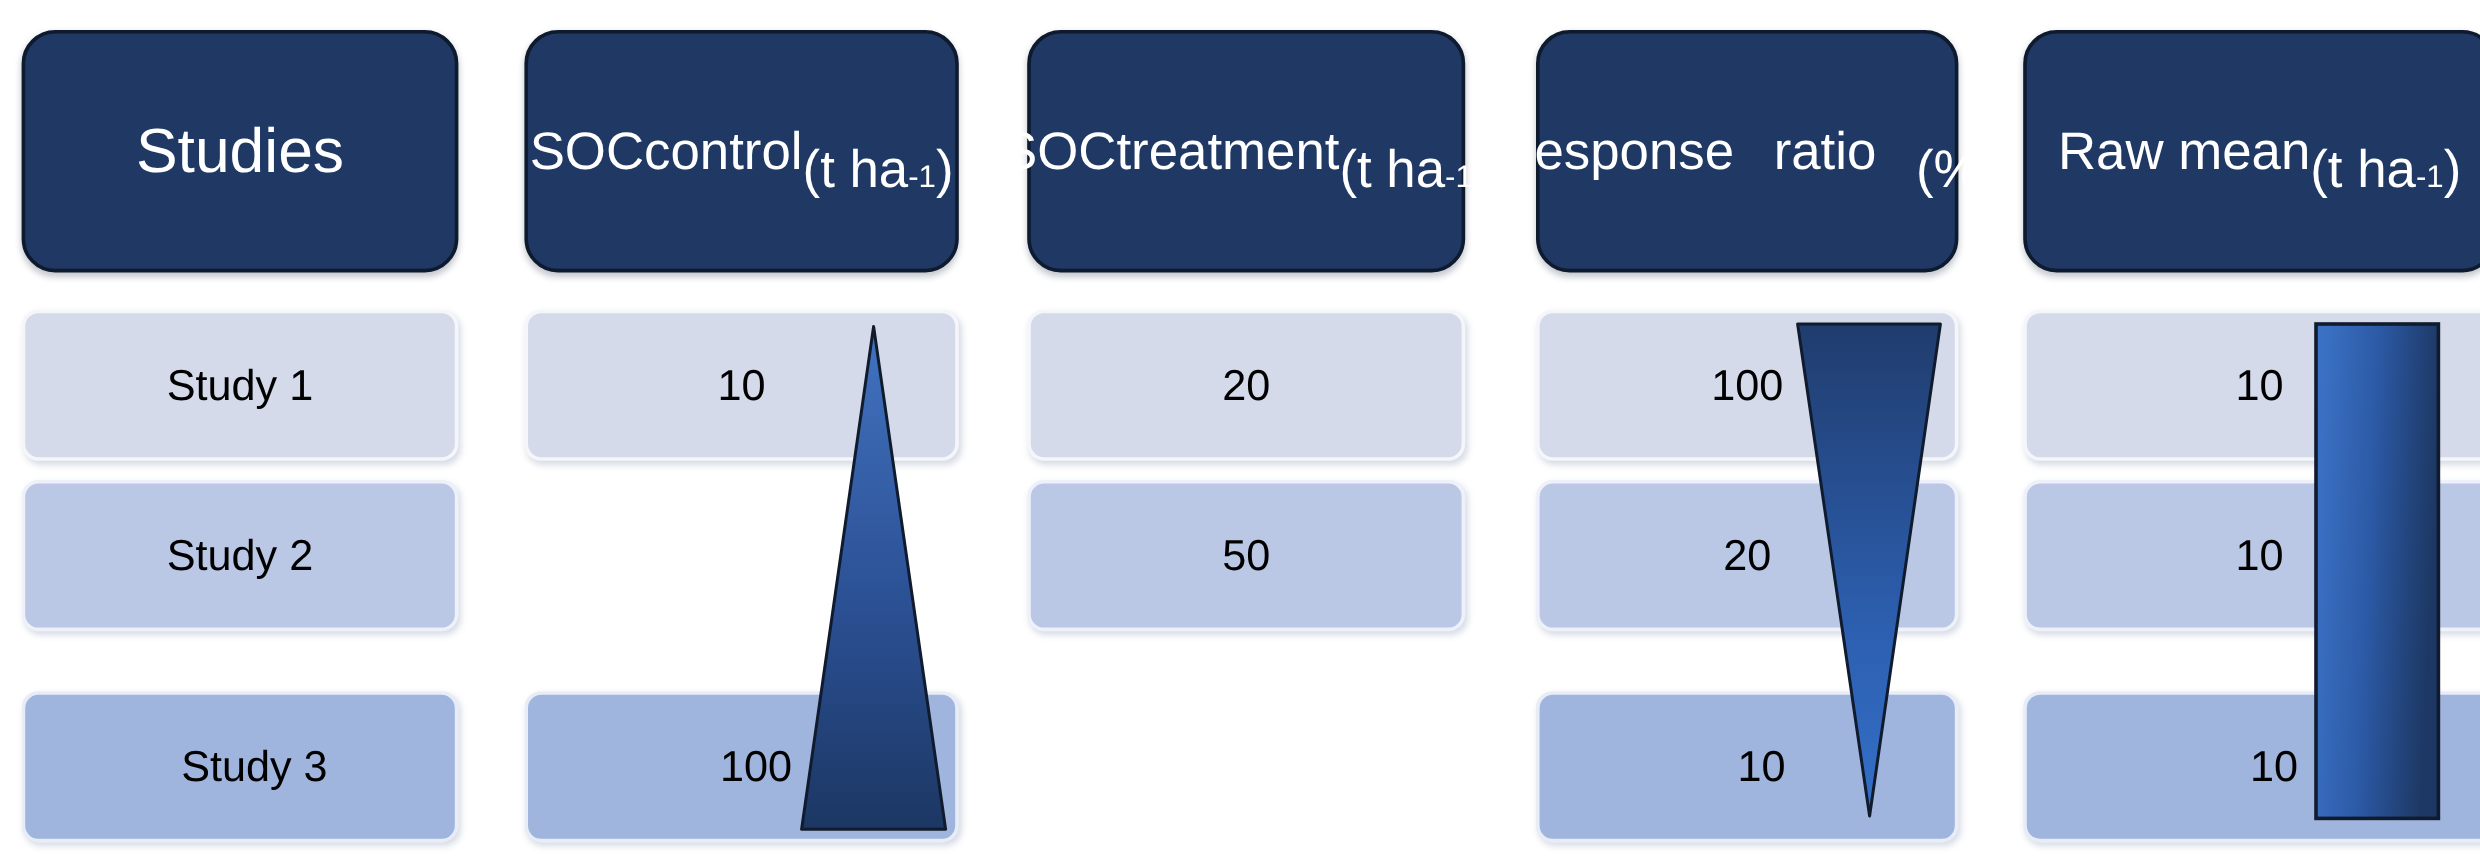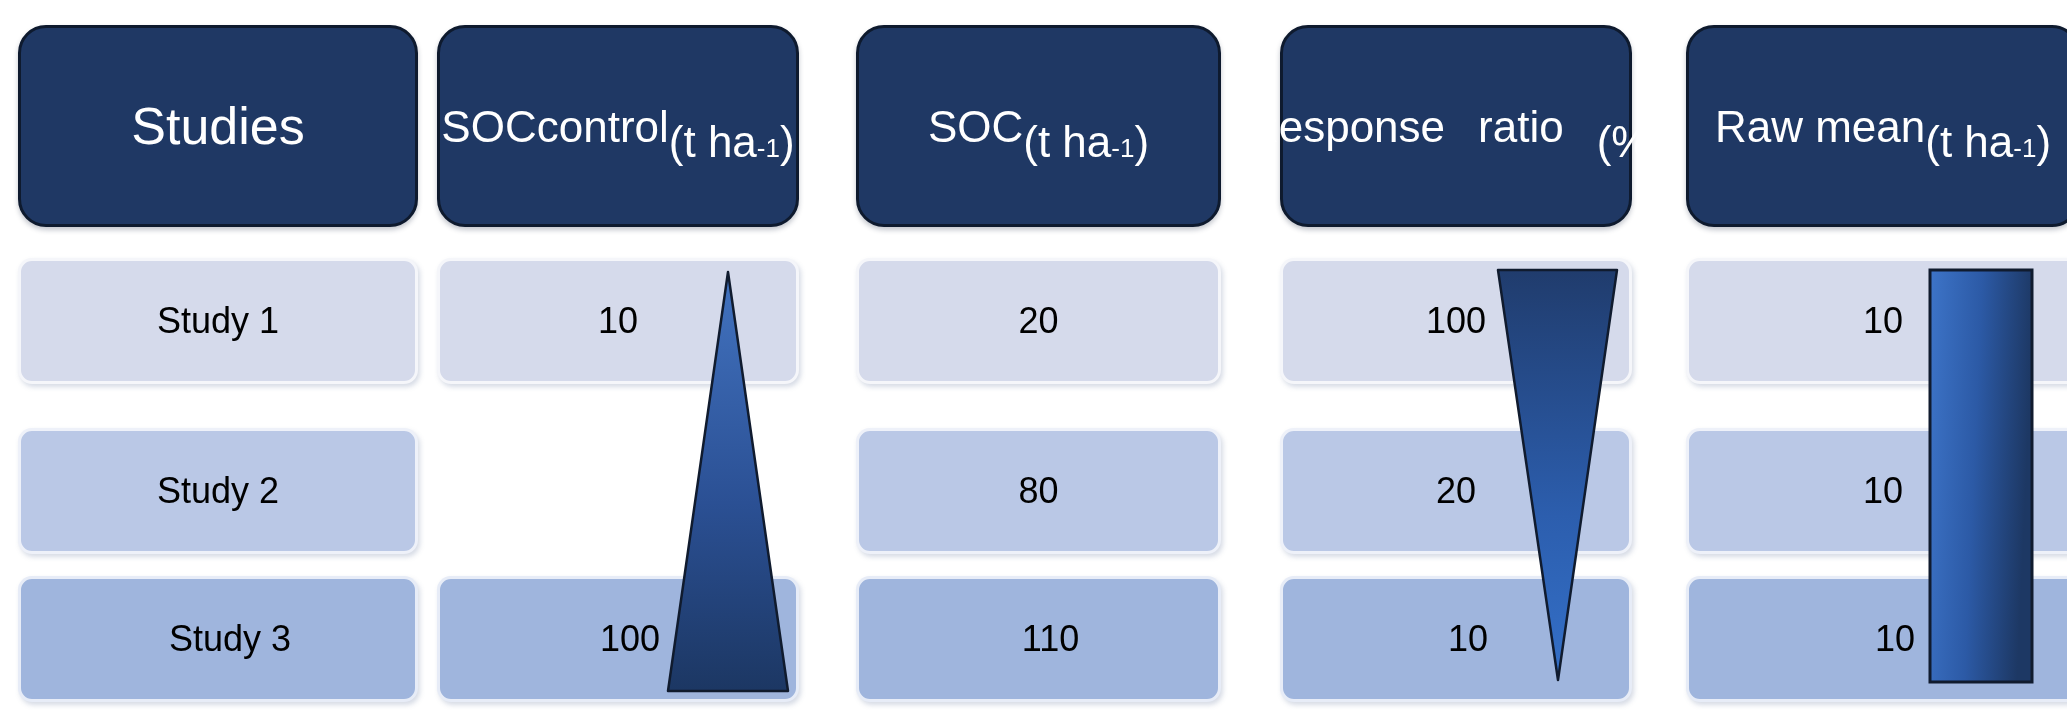--- a/index.html
+++ b/index.html
@@ -10,21 +10,21 @@
     --row3-bg:#9fb5dd;
     --cell-border:rgba(255,255,255,0.75);
     --shape-stroke:#101b2e;
   }
   html,body{margin:0;padding:0;background:#ffffff;}
   body{font-family:"Liberation Sans","DejaVu Sans",sans-serif;}
   .canvas{
     position:relative;width:2067px;height:713px;background:#ffffff;overflow:hidden;
   }
   
-  .c0{left:18px;width:400px;}
+  .c0{left:18px;width:364px;}
   .c1{left:437px;width:362px;}
   .c2{left:856px;width:365px;}
   .c3{left:1280px;width:352px;gap:33px;}
   .c4{left:1686px;width:394px;}
   
   .hdr{
     position:absolute;top:25px;height:202px;box-sizing:border-box;
     background:var(--header-bg);
     border:3px solid var(--header-border);
     border-radius:28px;
@@ -43,21 +43,21 @@
   .cell{
     position:absolute;height:126px;box-sizing:border-box;
     border:3px solid var(--cell-border);
     border-radius:14px;
     display:flex;align-items:center;justify-content:center;
     font-size:36px;color:#000000;
     box-shadow:2px 3px 5px rgba(120,135,170,0.30);
     z-index:1;
   }
   .row0{top:258px;background:var(--row1-bg);}
-  .row1{top:428px;background:var(--row2-bg);}
+  .row1{top:400px;background:var(--row2-bg);}
   .row2{top:576px;background:var(--row3-bg);padding-left:24px;}
   
   .shapes{
     position:absolute;left:0;top:0;width:2067px;height:713px;
     z-index:2;pointer-events:none;
   }
 </style>
 </head>
 <body>
 
@@ -74,25 +74,25 @@
   <div class="hdr c1">
     <div class="hline">SOC</div>
     <div class="hline auto-hide">control</div>
     <div class="hline unit auto-hide"><span>(t ha</span><sup>-1</sup><span>)</span></div>
   </div>
   <div class="cell c1 row0">10</div>
   <div class="cell c1 row2">100</div>
 
   <div class="hdr c2">
     <div class="hline">SOC</div>
+    <div class="hline auto-hide">treatment</div>
     <div class="hline unit auto-hide"><span>(t ha</span><sup>-1</sup><span>)</span></div>
   </div>
   <div class="cell c2 row0">20</div>
-  <div class="cell c2 row1">80</div>
-  <div class="cell c2 row2">110</div>
+  <div class="cell c2 row1">50</div>
 
   <div class="hdr c3">
     <div class="hline">Response</div>
     <div class="hline auto-hide">ratio</div>
     <div class="hline unit auto-hide"><span>(%</span><sup></sup><span>)</span></div>
   </div>
   <div class="cell c3 row0">100</div>
   <div class="cell c3 row1">20</div>
   <div class="cell c3 row2">10</div>
 

